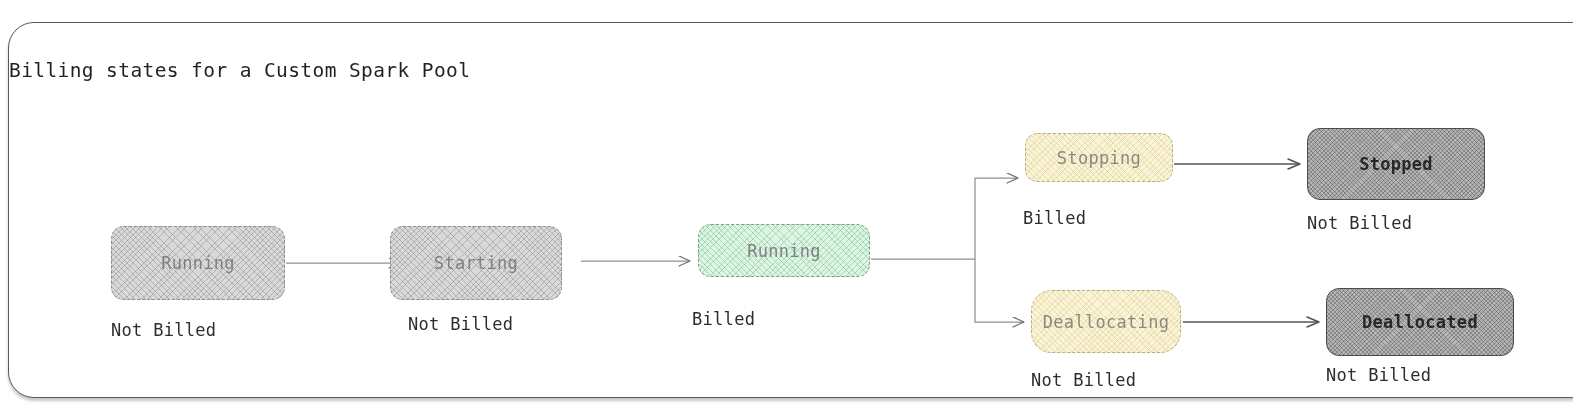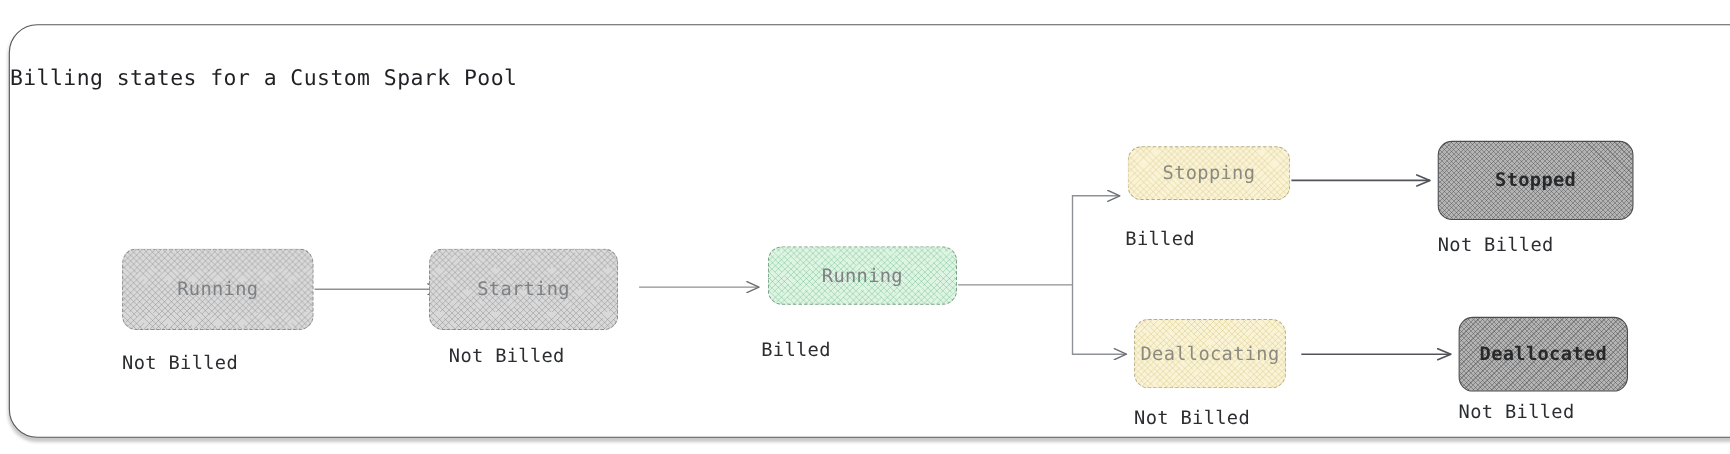--- a/index.html
+++ b/index.html
@@ -148,21 +148,21 @@
     </div>
     <div class="caption" style="left: 692px; top: 309px; width: 172px;">Billed</div>
     <div class="node hatch-yellow" style="left: 1025px; top: 133px; width: 148px; height: 49px;">
       <span class="node-label">Stopping</span>
     </div>
     <div class="caption" style="left: 1023px; top: 208px; width: 148px;">Billed</div>
     <div class="node hatch-dark" style="left: 1307px; top: 128px; width: 178px; height: 72px;">
       <span class="node-label">Stopped</span>
     </div>
     <div class="caption" style="left: 1307px; top: 213px; width: 178px;">Not Billed</div>
-    <div class="node hatch-yellow" style="left: 1031px; top: 290px; width: 138px; height: 63px;">
+    <div class="node hatch-yellow" style="left: 1031px; top: 290px; width: 150px; height: 63px; border-radius: 21px;">
       <span class="node-label">Deallocating</span>
     </div>
     <div class="caption" style="left: 1031px; top: 370px; width: 150px;">Not Billed</div>
-    <div class="node hatch-dark" style="left: 1326px; top: 288px; width: 154px; height: 68px;">
+    <div class="node hatch-dark" style="left: 1326px; top: 288px; width: 188px; height: 68px;">
       <span class="node-label">Deallocated</span>
     </div>
     <div class="caption" style="left: 1326px; top: 365px; width: 174px;">Not Billed</div>
   </div>
 
 </body></html>

